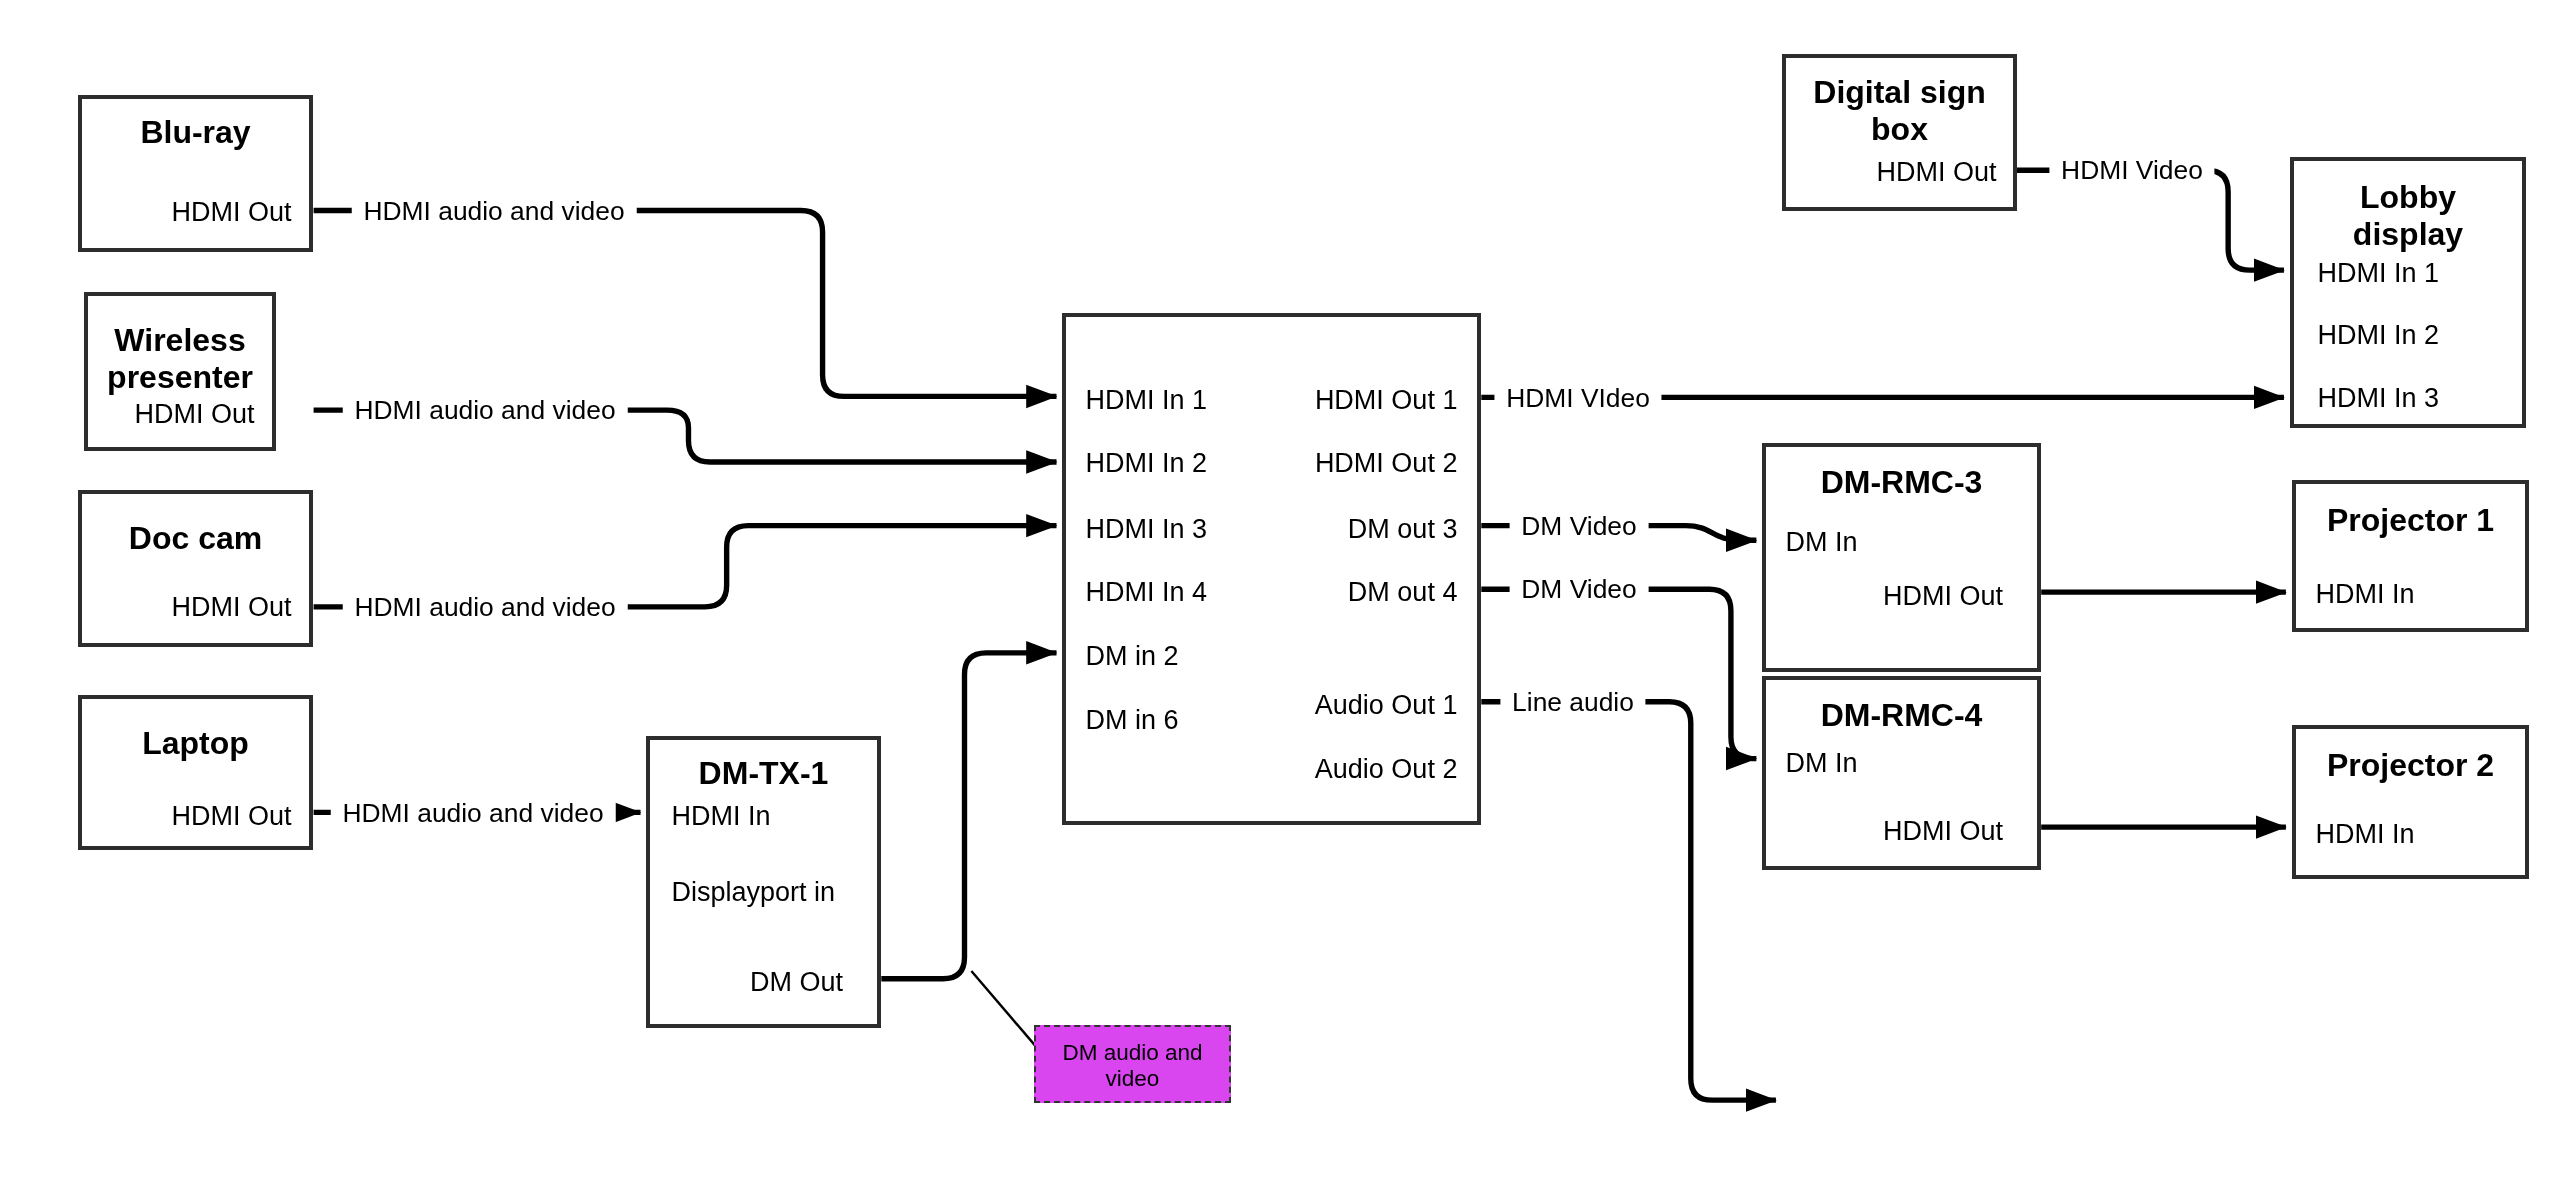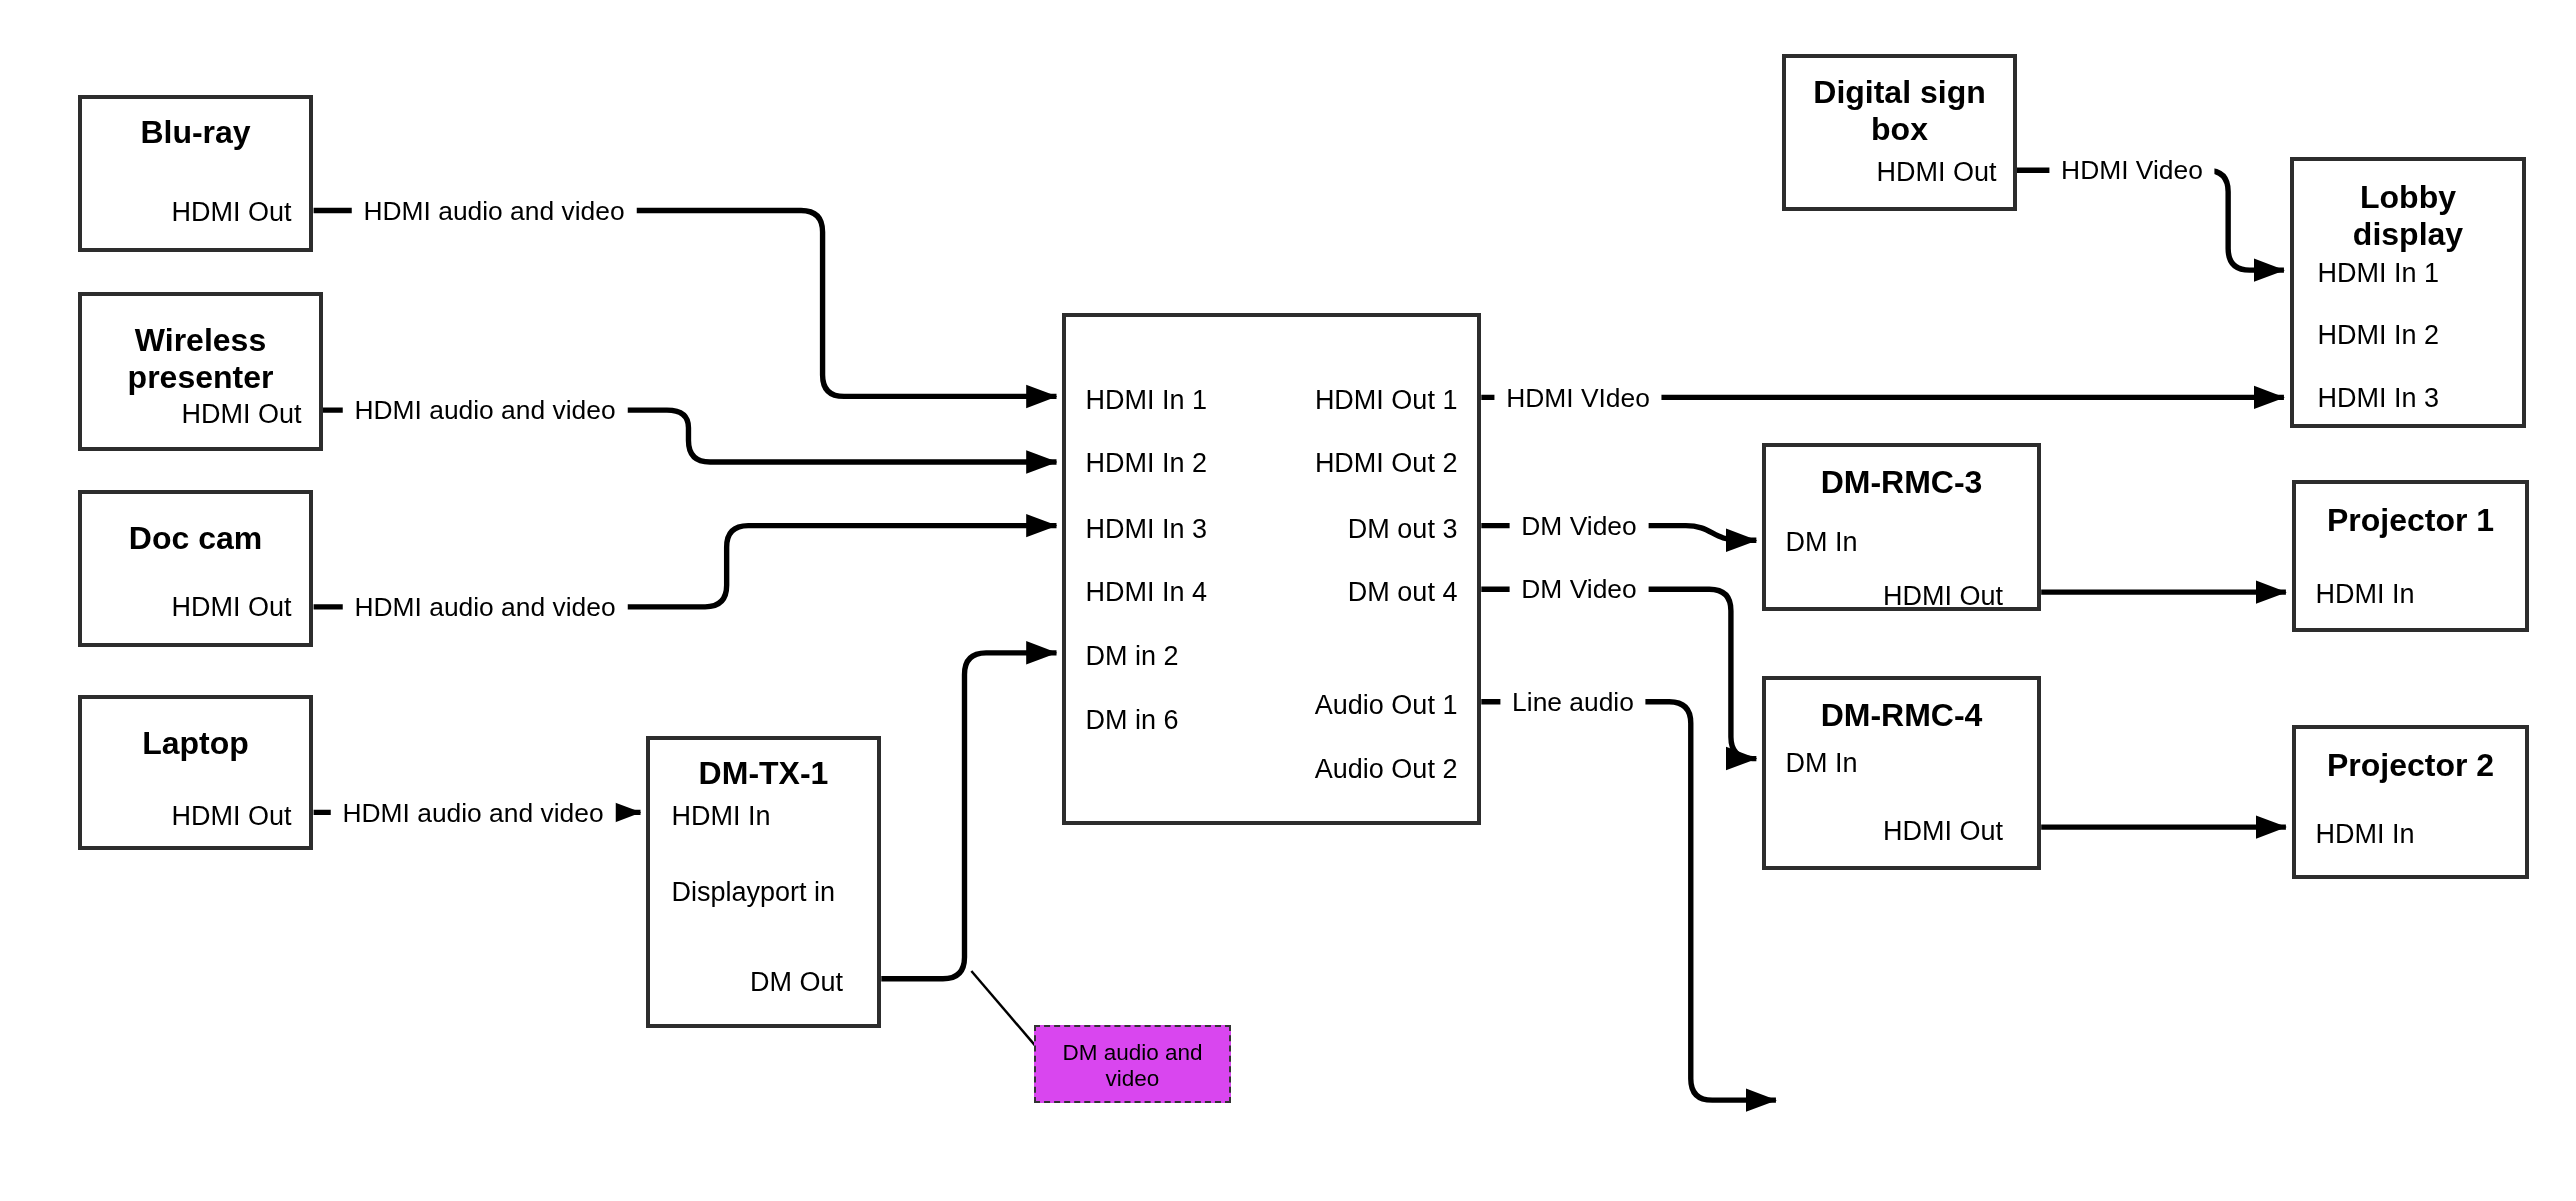--- a/index.html
+++ b/index.html
@@ -100,21 +100,21 @@
     <path class="wire" d="M 2085 605 H 2335" marker-end="url(#arrow)"></path>
     <path class="wire" d="M 2085 845 H 2335" marker-end="url(#arrow)"></path>
     <path class="callout-line" d="M 992 992 L 1057 1068"></path>
   </svg>
 
   <div class="box" style="left:78px;top:95px;width:235px;height:157px">
     <div class="title" style="top:14.7px">Blu-ray</div>
     <div class="port" style="top:97px;right:17.6px">HDMI Out</div>
   </div>
 
-  <div class="box" style="left:78px;top:292px;width:245px;height:159px">
+  <div class="box" style="left:84px;top:292px;width:192px;height:159px">
     <div class="title" style="top:25.5px">Wireless</div>
     <div class="title" style="top:63px">presenter</div>
     <div class="port" style="top:102px;right:17.6px">HDMI Out</div>
   </div>
 
   <div class="box" style="left:78px;top:490px;width:235px;height:157px">
     <div class="title" style="top:25.5px">Doc cam</div>
     <div class="port" style="top:97px;right:17.6px">HDMI Out</div>
   </div>
 
@@ -152,21 +152,21 @@
   </div>
 
   <div class="box" style="left:2290px;top:157px;width:236px;height:271px">
     <div class="title" style="top:17.6px">Lobby</div>
     <div class="title" style="top:55px">display</div>
     <div class="port" style="top:96px;left:23.5px">HDMI In 1</div>
     <div class="port" style="top:158px;left:23.5px">HDMI In 2</div>
     <div class="port" style="top:221px;left:23.5px">HDMI In 3</div>
   </div>
 
-  <div class="box" style="left:1762px;top:443px;width:279px;height:168px">
+  <div class="box" style="left:1762px;top:443px;width:279px;height:229px">
     <div class="title" style="top:16.6px">DM-RMC-3</div>
     <div class="port" style="top:79px;left:19.6px">DM In</div>
     <div class="port" style="top:133px;right:34px">HDMI Out</div>
   </div>
 
   <div class="box" style="left:2292px;top:480px;width:237px;height:152px">
     <div class="title" style="top:17.6px">Projector 1</div>
     <div class="port" style="top:94px;left:19.6px">HDMI In</div>
   </div>
 

